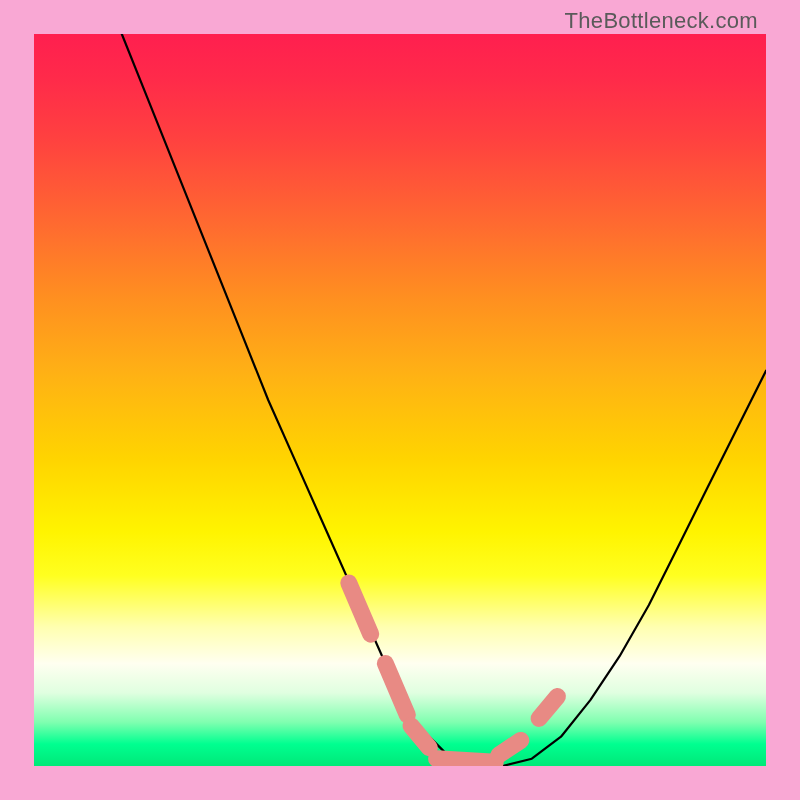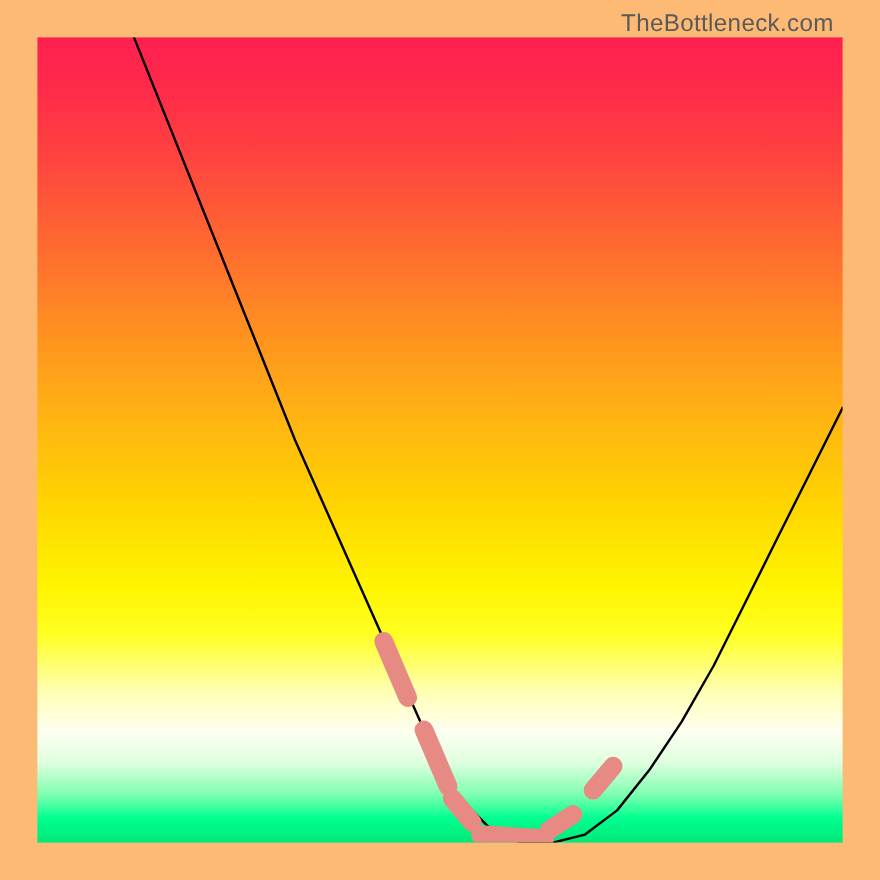--- a/index.html
+++ b/index.html
@@ -8,21 +8,21 @@
     width: 800px;
     height: 800px;
     overflow: hidden;
     background: #000;
     font-family: Arial, Helvetica, sans-serif;
   }
   .frame {
     position: relative;
     width: 800px;
     height: 800px;
-    background: #fdba74;
+    background: #f9a8d4;
   }
   .plot-area {
     position: absolute;
     left: 34px;
     top: 34px;
     width: 732px;
     height: 732px;
     background: linear-gradient(
       to bottom,
       #ff1f4f 0%,

